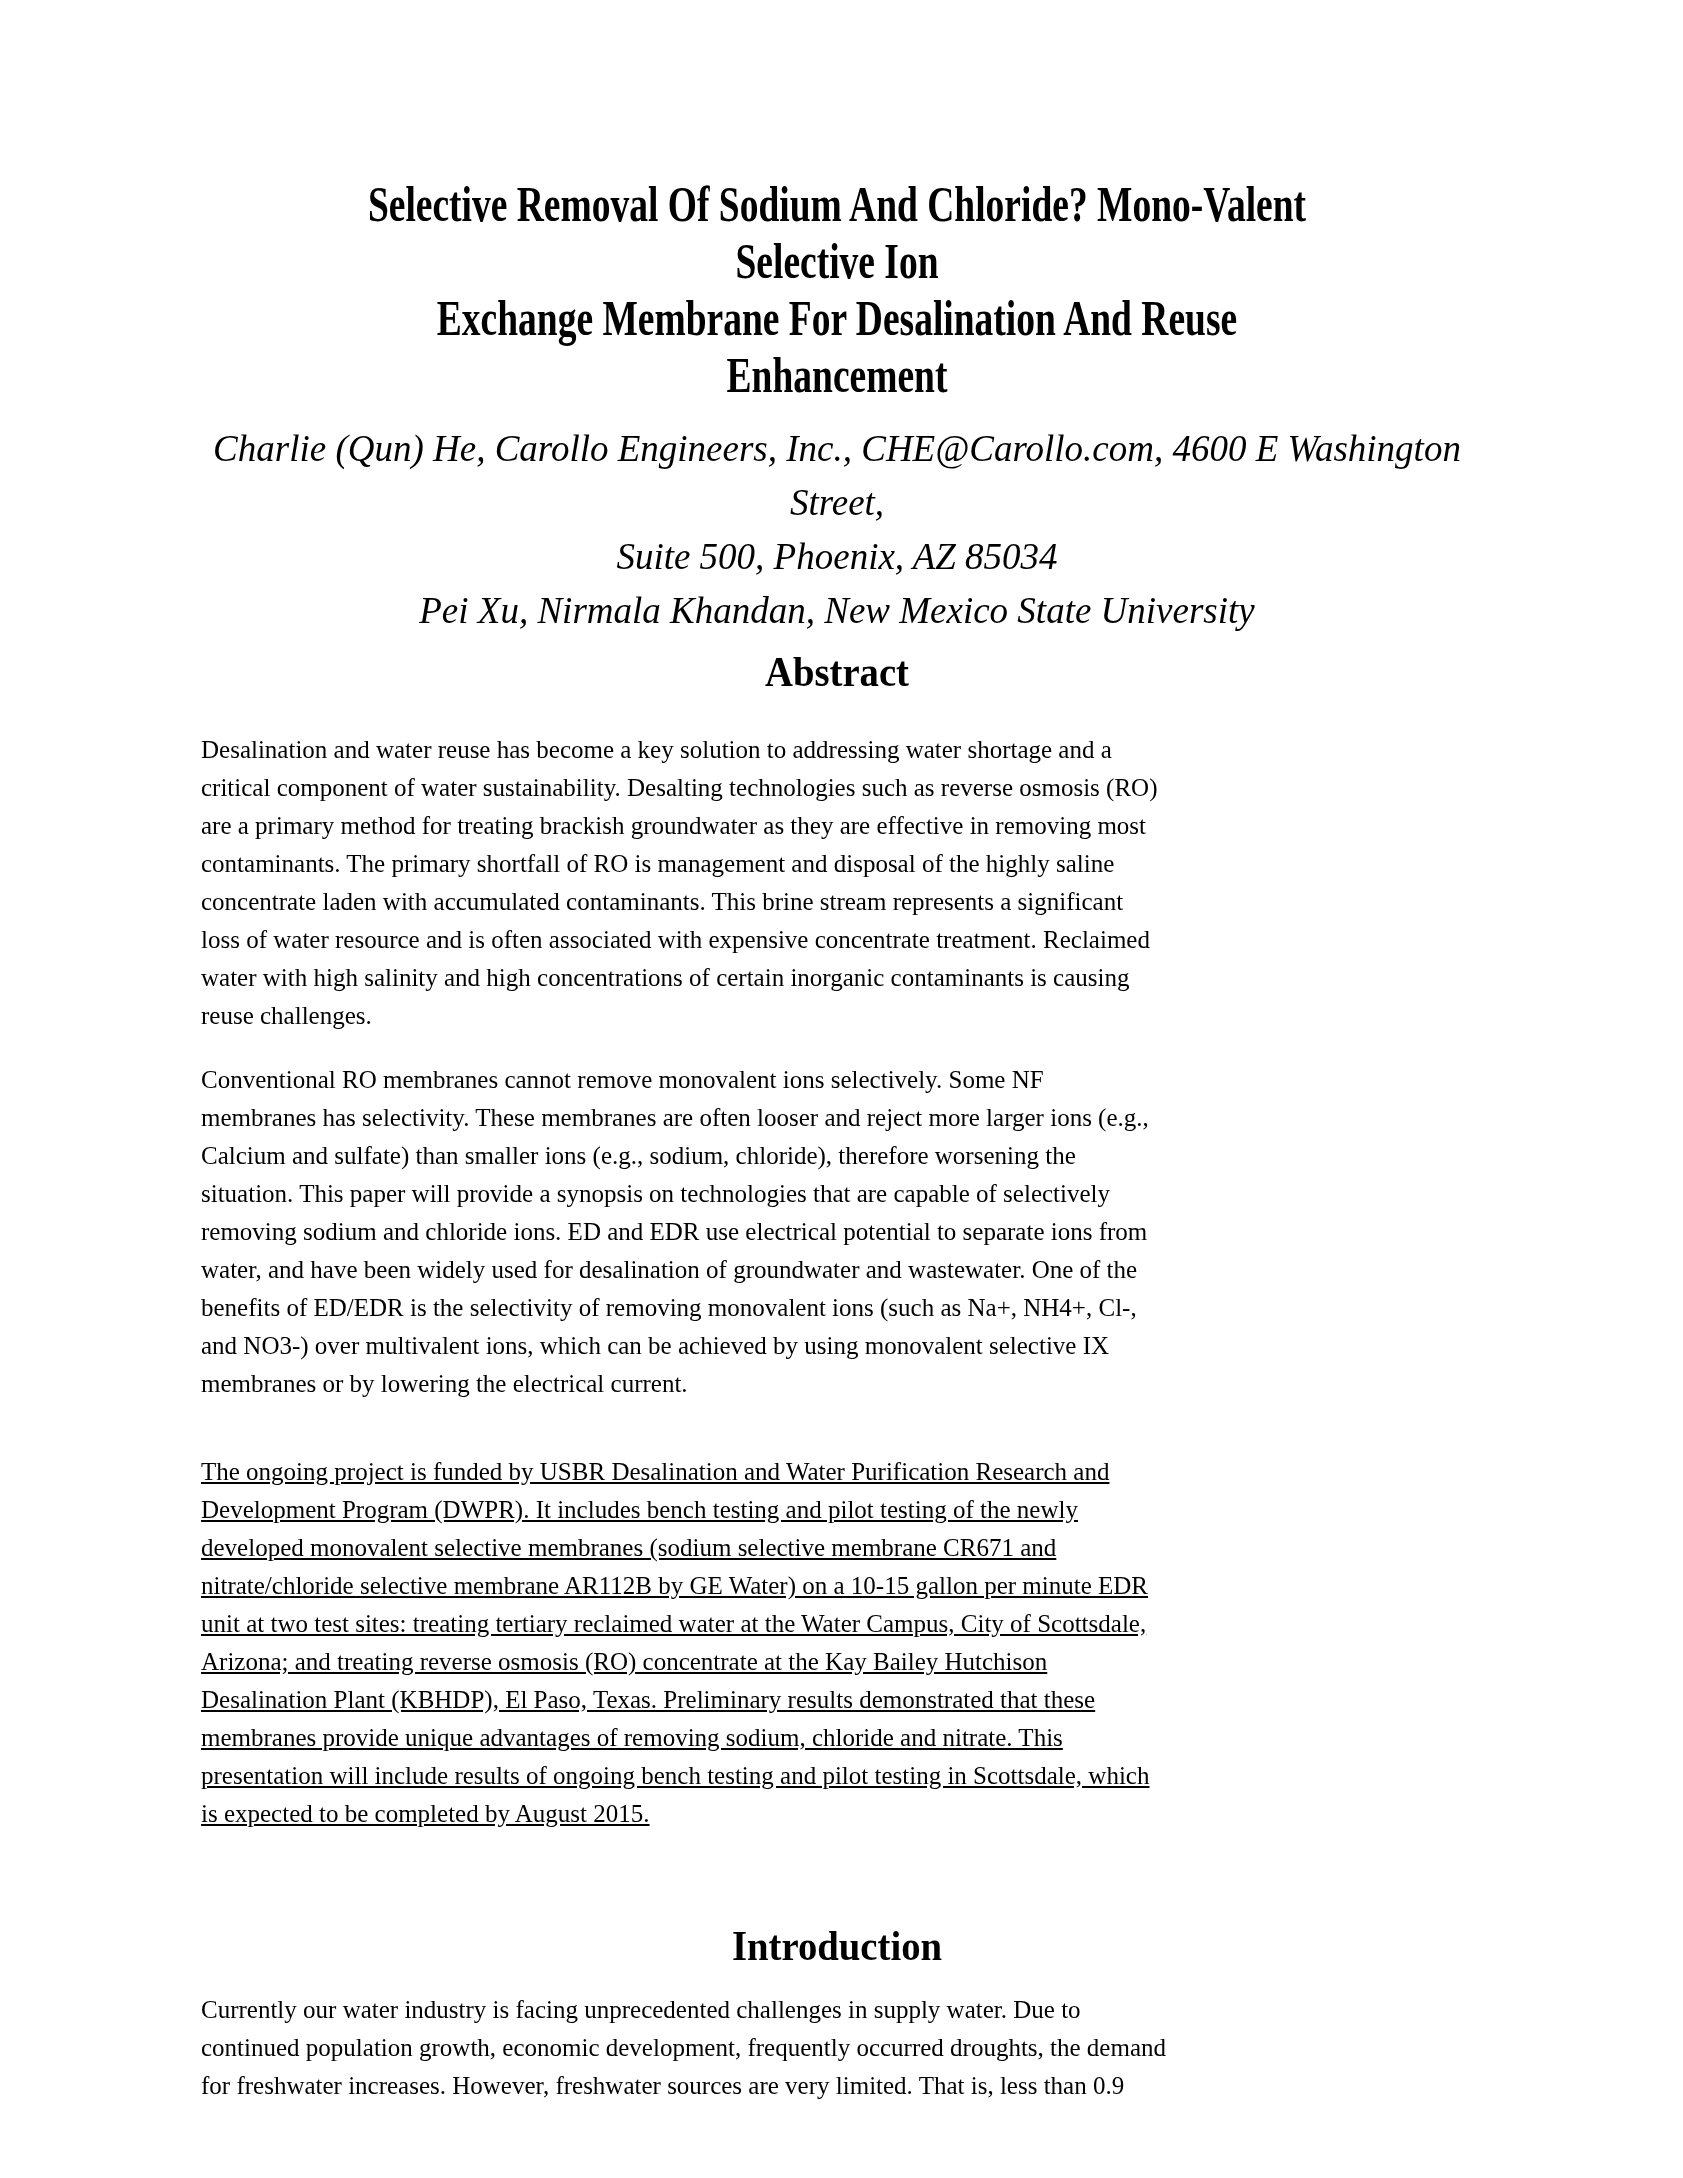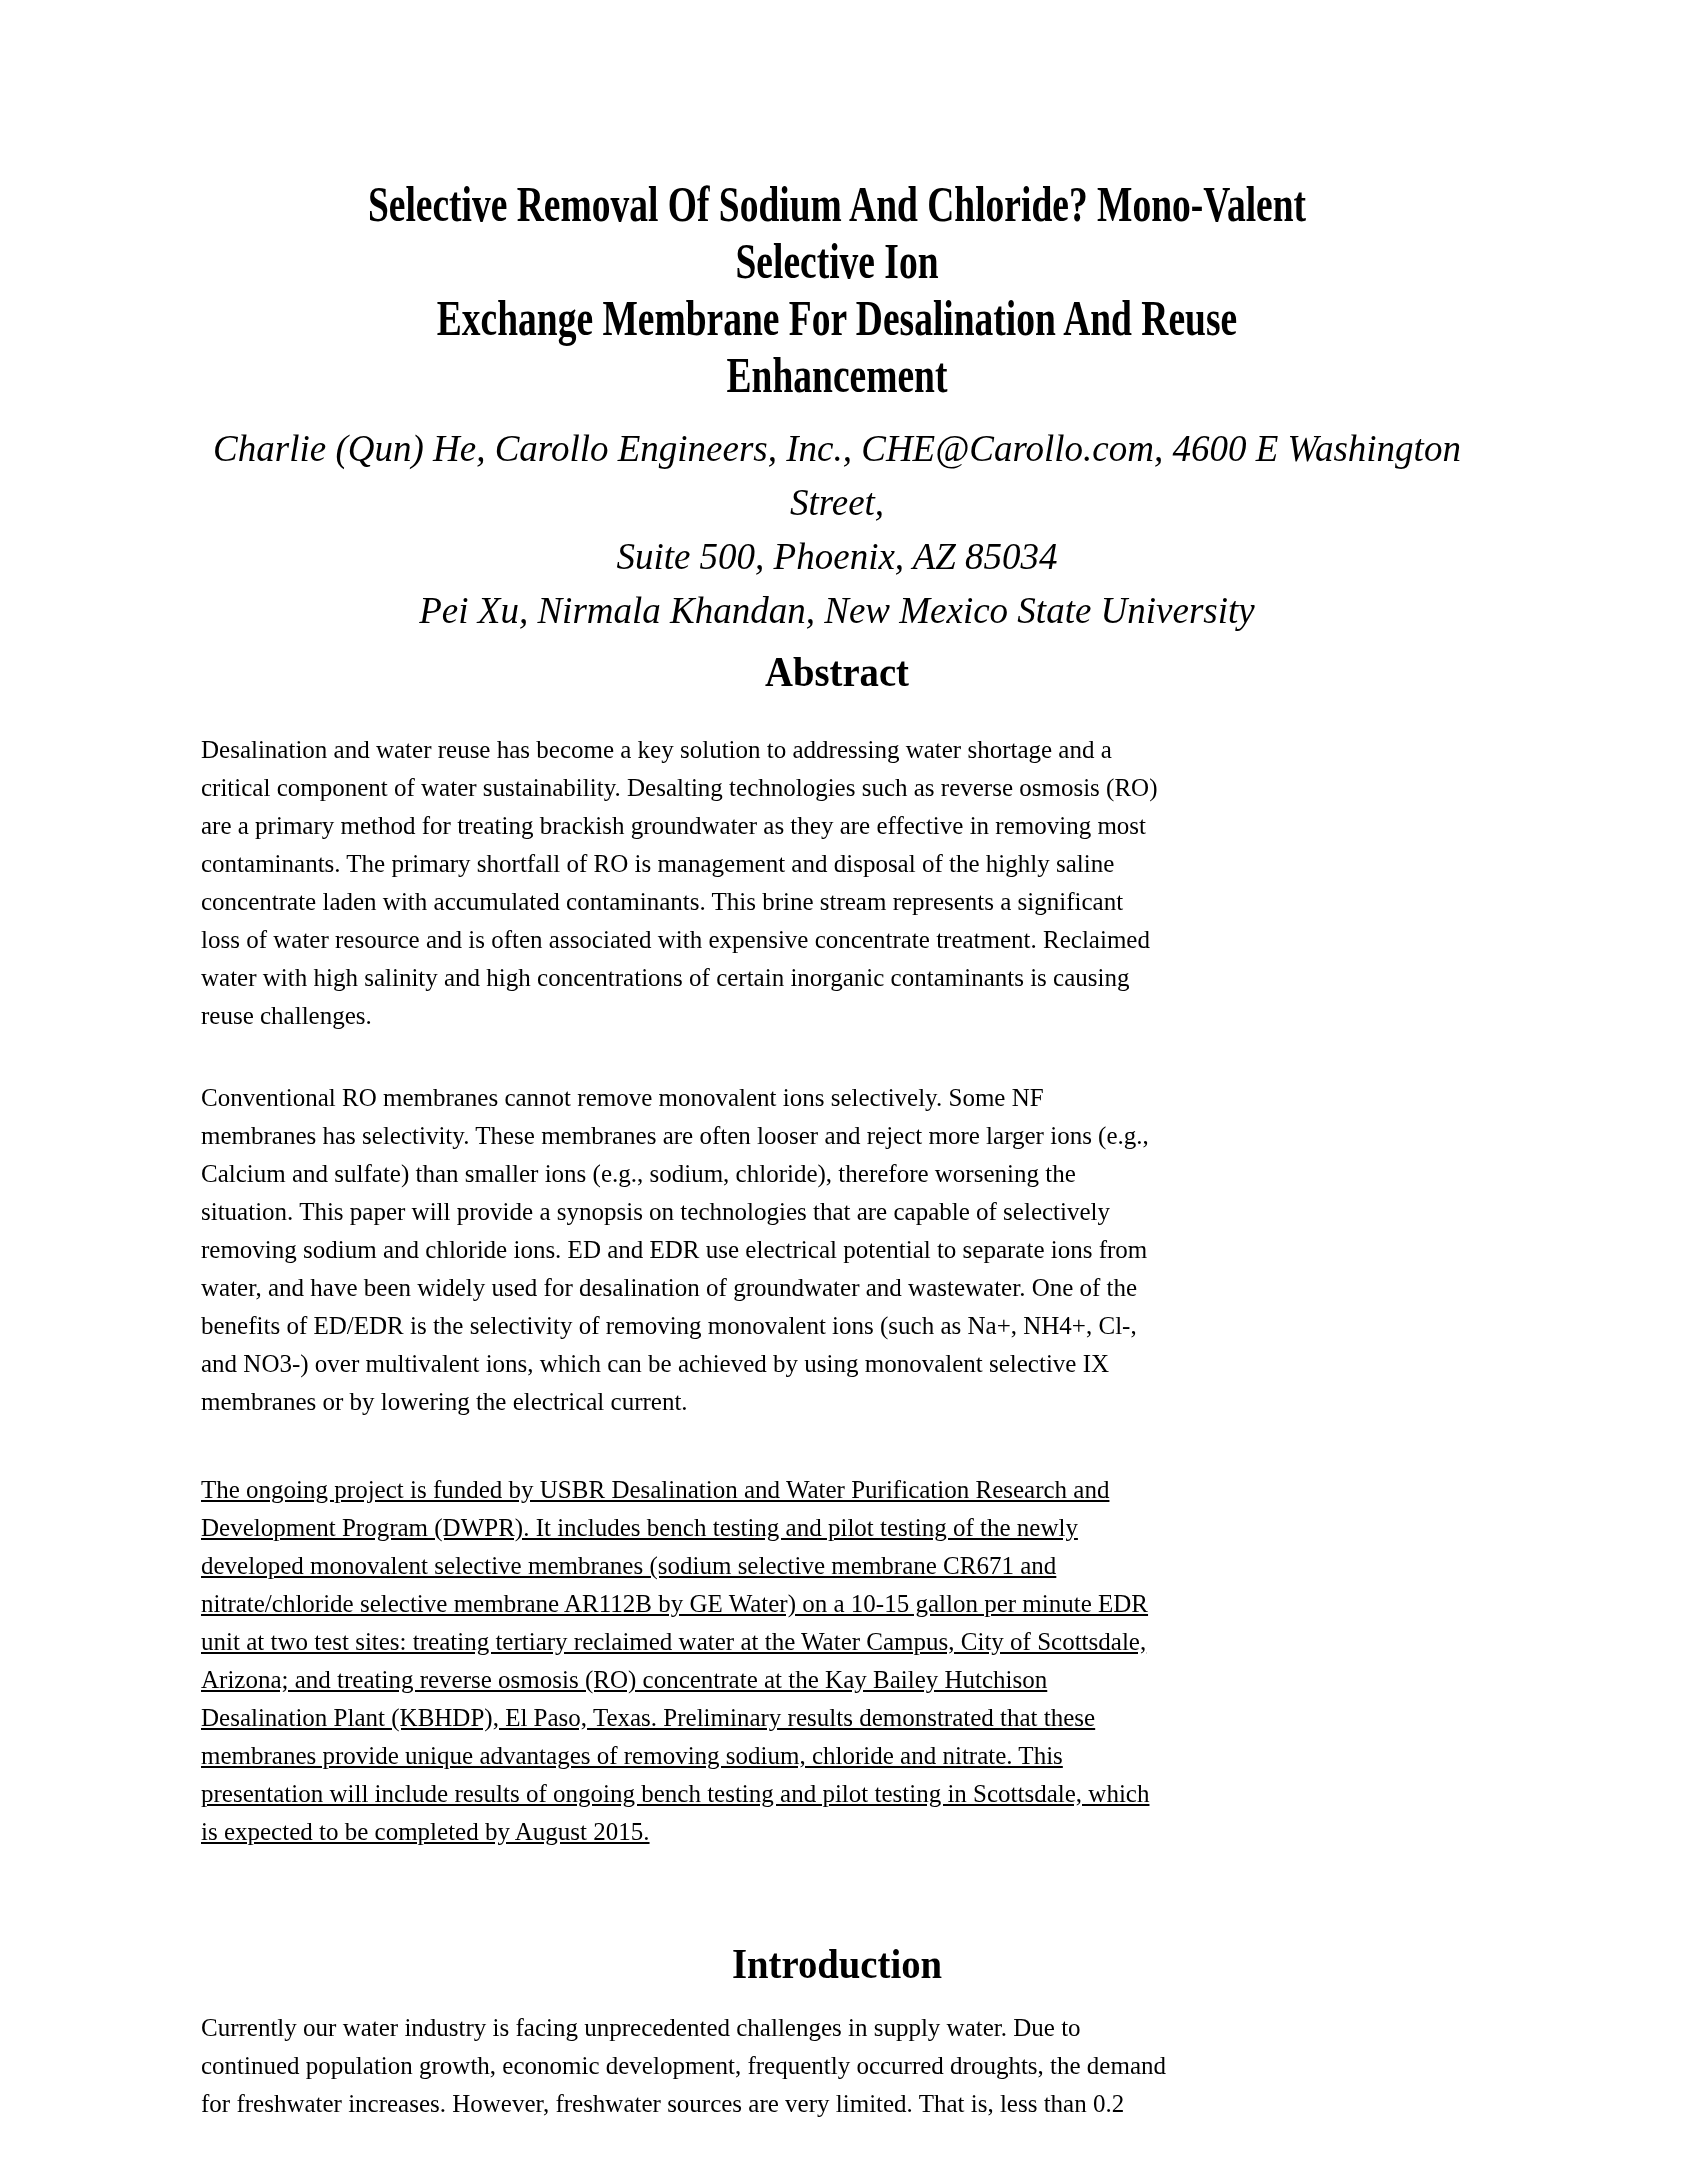--- a/index.html
+++ b/index.html
@@ -54,21 +54,21 @@
     margin-top: 87px;
   }
   .para {
     margin: 32px 0 0 0;
     font-size: 25px;
     line-height: 38px;
     text-align: left;
     white-space: pre-line;
   }
   .para.first-abstract { margin-top: 34px; }
-  .para.second-abstract { margin-top: 44px; }
+  .para.second-abstract { margin-top: 26px; }
   .para.third-abstract { margin-top: 50px; text-decoration: underline; }
   .para.first-introduction { margin-top: 20px; }
 </style>
 </head>
 <body>
 
 <div class="page">
   <div class="content">
 
     <h1 class="paper-title">Selective Removal Of Sodium And Chloride? Mono-Valent Selective Ion
@@ -107,17 +107,17 @@
 Arizona; and treating reverse osmosis (RO) concentrate at the Kay Bailey Hutchison
 Desalination Plant (KBHDP), El Paso, Texas. Preliminary results demonstrated that these
 membranes provide unique advantages of removing sodium, chloride and nitrate. This
 presentation will include results of ongoing bench testing and pilot testing in Scottsdale, which
 is expected to be completed by August 2015.</p>
 
     <h2 class="section-heading introduction">Introduction</h2>
 
     <p class="para first-introduction">Currently our water industry is facing unprecedented challenges in supply water. Due to
 continued population growth, economic development, frequently occurred droughts, the demand
-for freshwater increases. However, freshwater sources are very limited. That is, less than 0.2</p>
+for freshwater increases. However, freshwater sources are very limited. That is, less than 0.9</p>
 
   </div>
 </div>
 
 
 </body></html>

